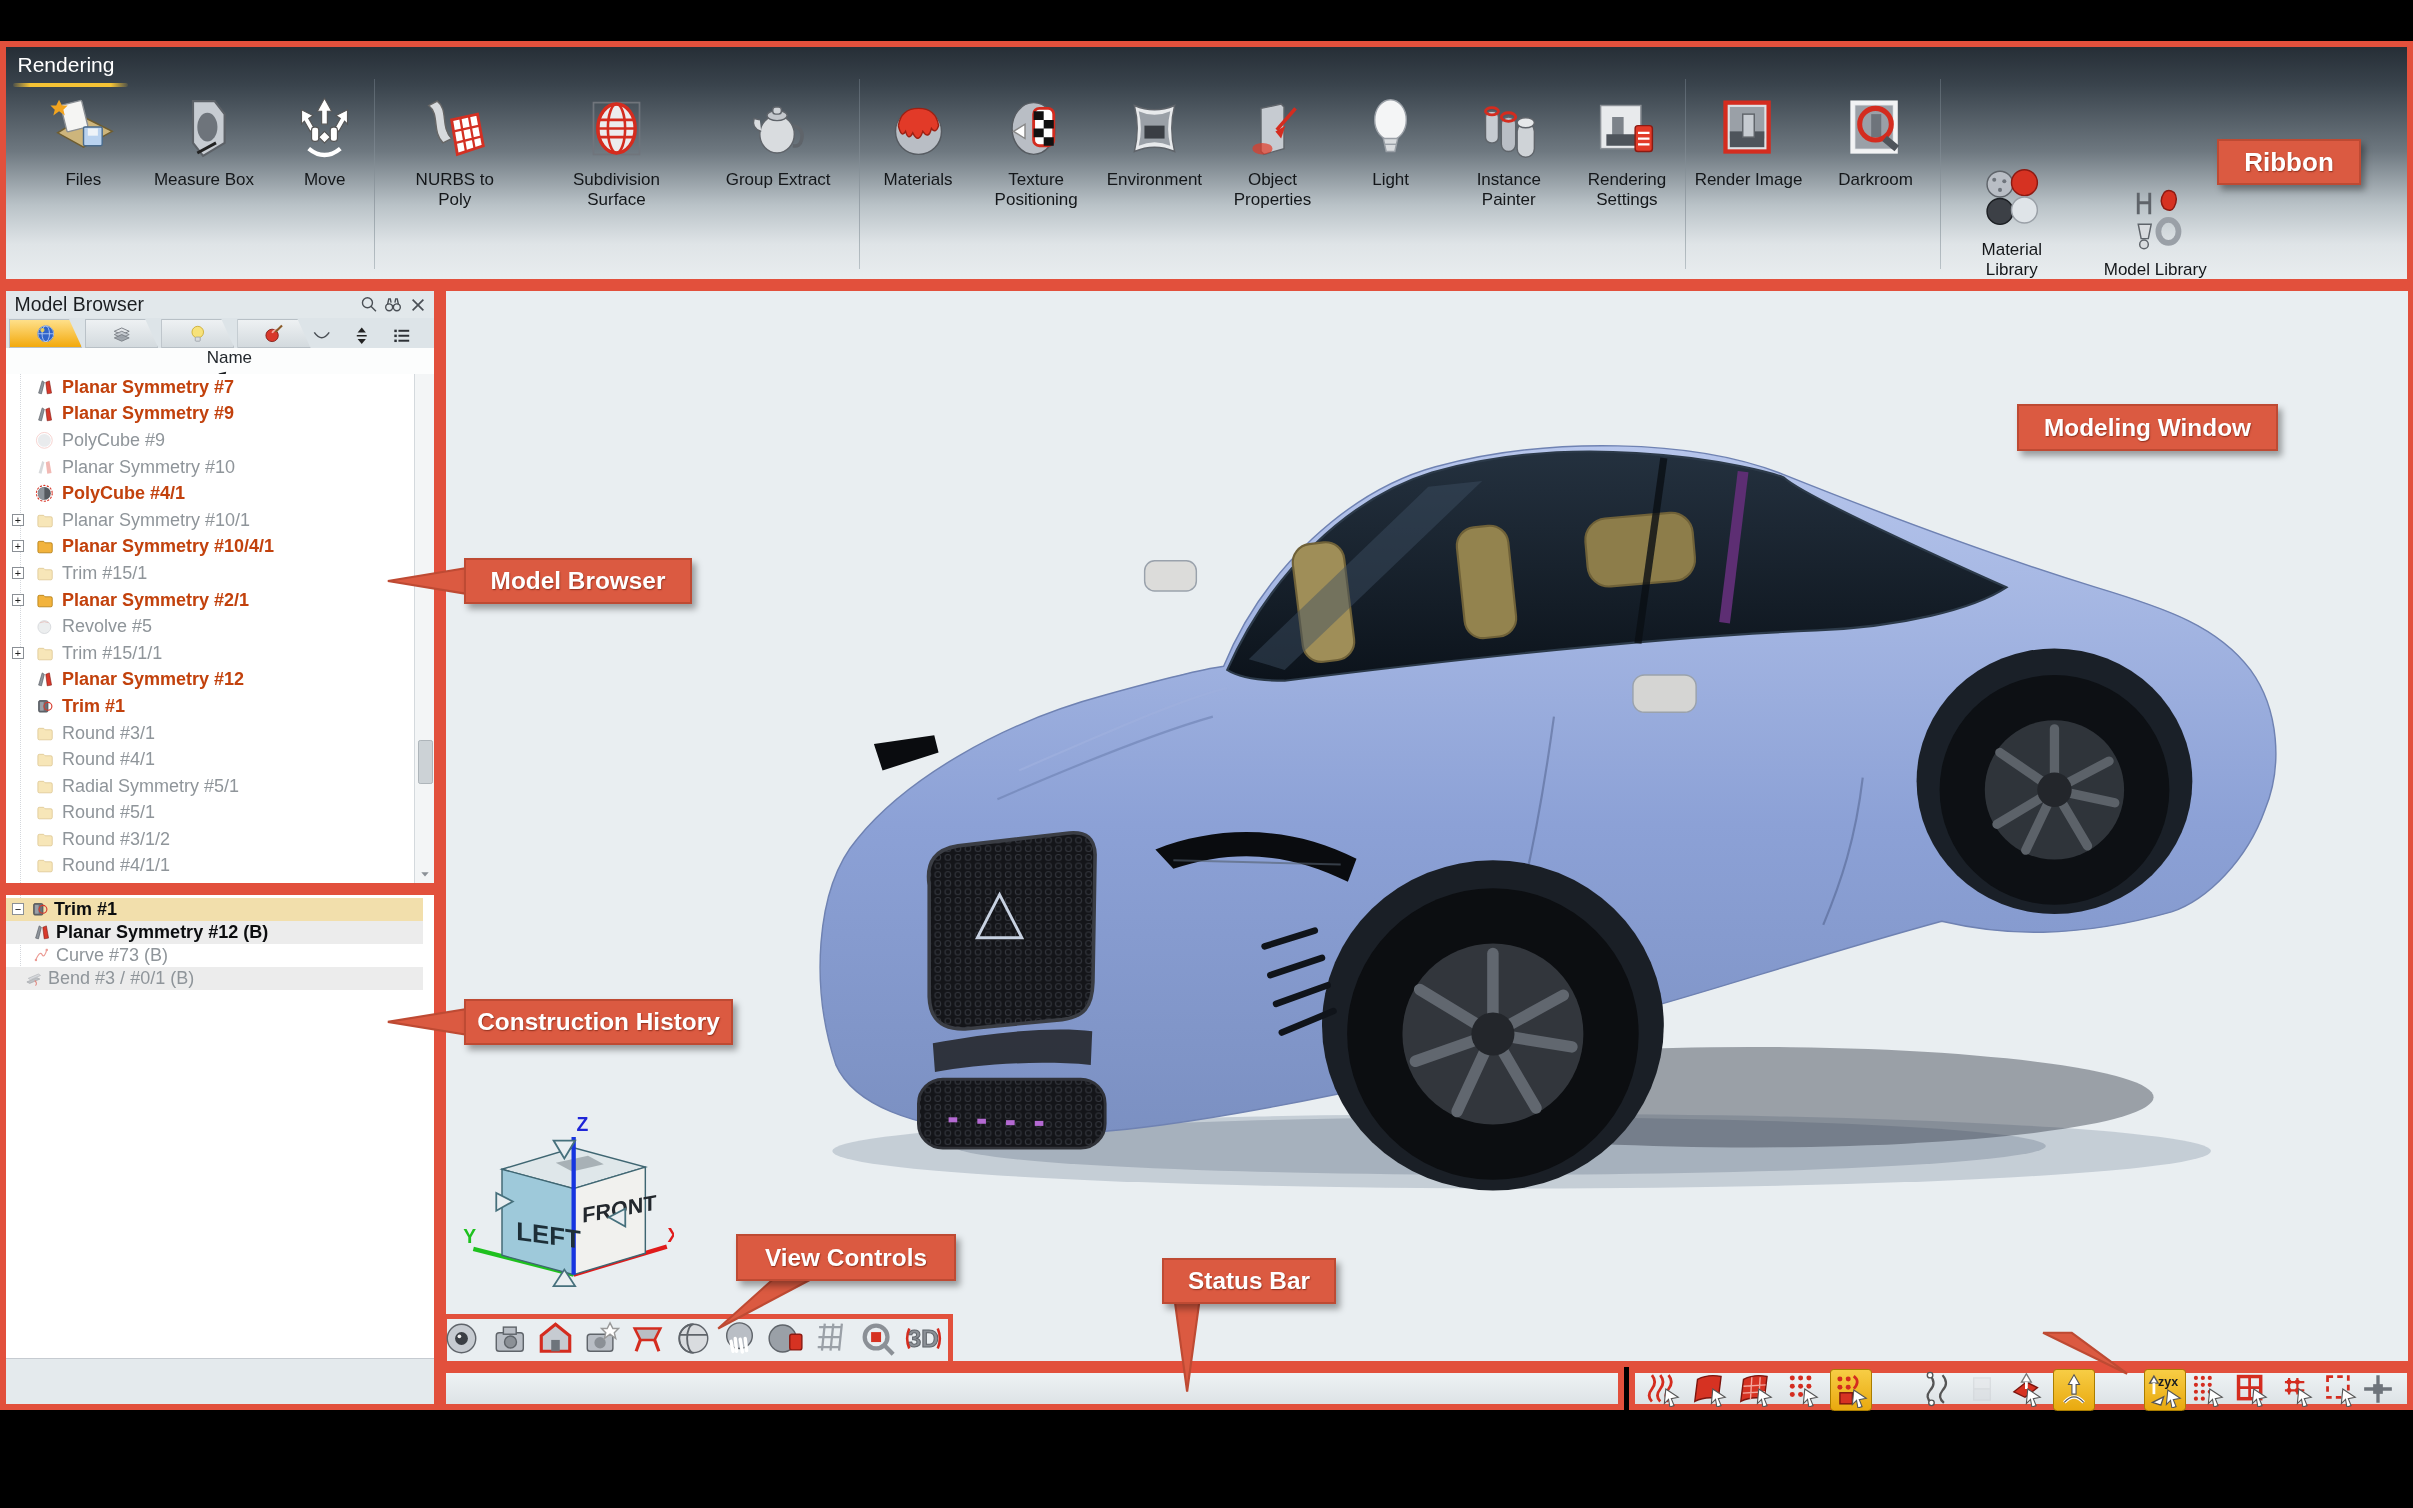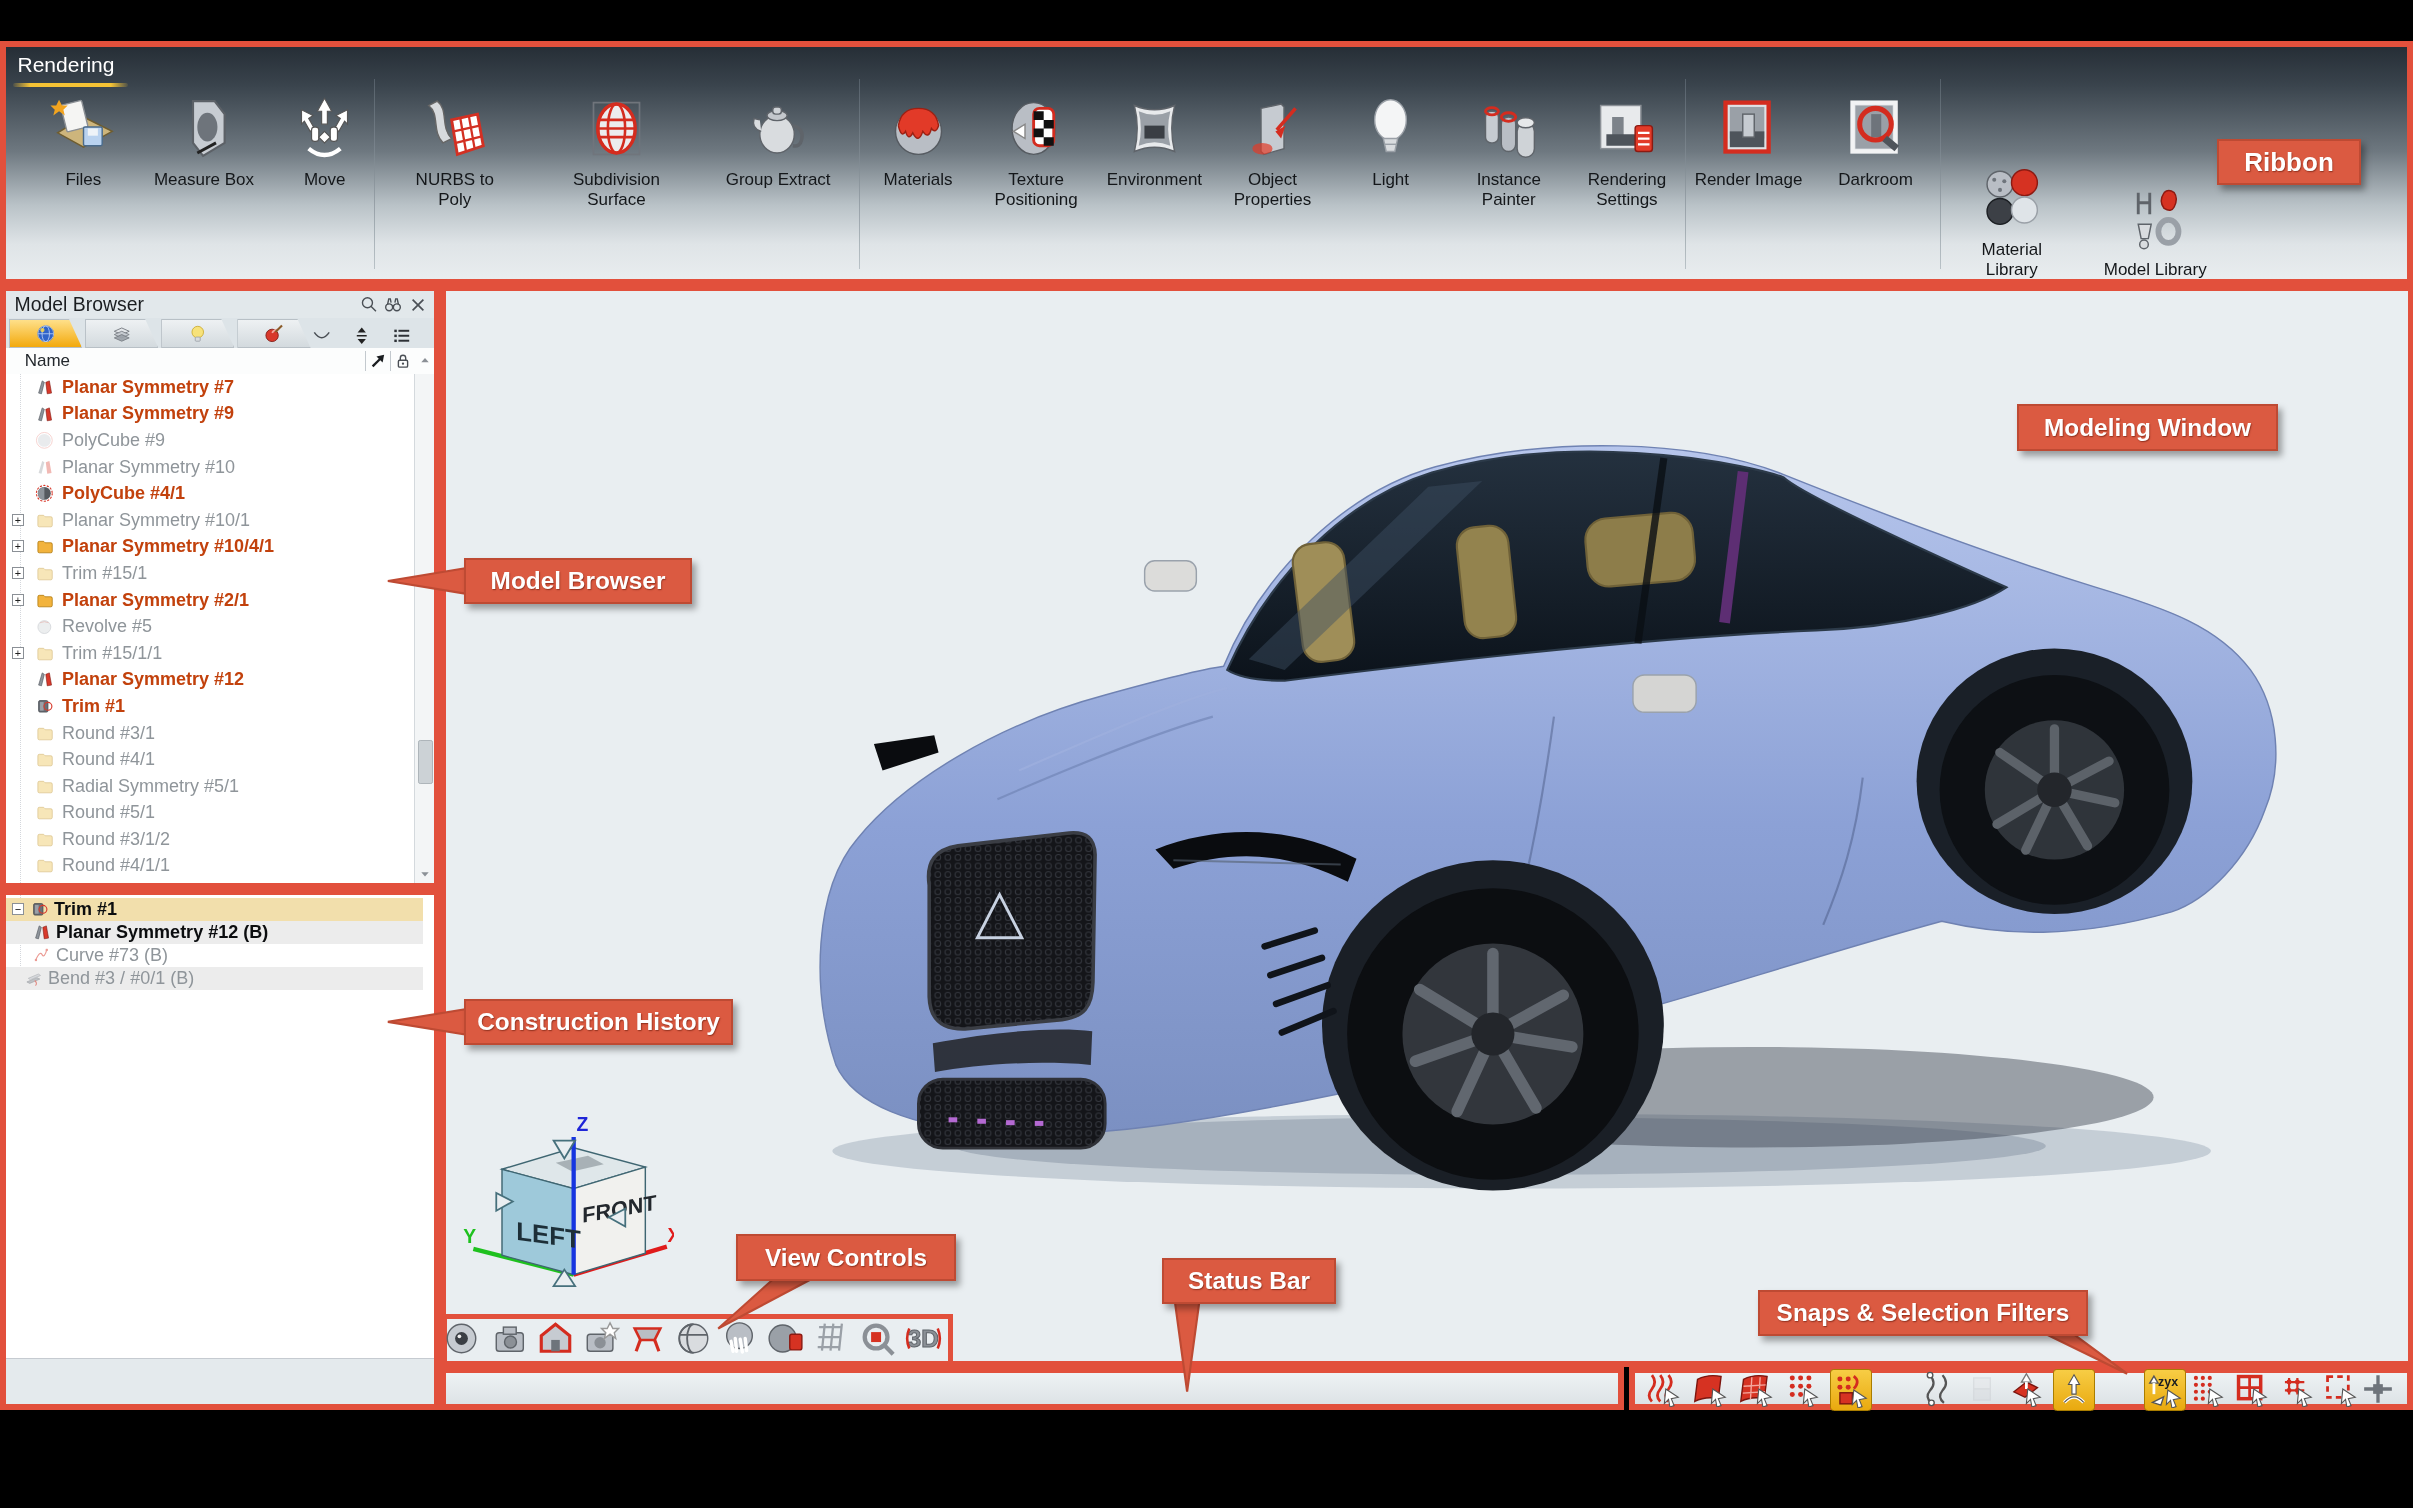--- a/index.html
+++ b/index.html
@@ -29,21 +29,21 @@
   #ch-panel{top:889px;height:521px;}
   #mb-header{position:absolute;left:0;right:0;top:0;height:27px;background:#e2e8eb;display:flex;align-items:center;}
   #mb-title{font-size:19.4px;color:#1a1d20;margin-left:8.6px;flex:1;}
   .hicon{width:24.4px;height:23px;display:flex;align-items:center;justify-content:center;cursor:pointer;}
   #mb-tabs{position:absolute;left:0;right:0;top:27px;height:30px;background:#dde4e8;border-bottom:0.7px solid #b8c0c6;display:flex;align-items:flex-end;}
   .mbtab{width:79px;height:29px;margin-left:2.9px;display:flex;align-items:center;justify-content:center;cursor:pointer;
      clip-path:polygon(0 0,82% 0,100% 100%,0 100%);background:linear-gradient(#eef1f3,#d3dade);border:0.7px solid #b8c0c6;box-sizing:border-box;}
   .mbtab.active{background:linear-gradient(#ffe08a,#f2a90c);}
   #mb-tabtools{margin-left:auto;display:flex;align-items:center;margin-right:21.5px;gap:18.7px;}
   #mb-namehdr{position:absolute;left:0;right:0;top:57px;height:26px;background:#fcfdfd;border-bottom:0.7px solid #c3c9ce;
-     font-size:17px;color:#23282d;display:flex;align-items:center;}
+     font-size:17px;color:#23282d;display:flex;align-items:center;flex-direction:column;}
   #mb-namehdr .sep{width:0.7px;height:20px;background:#c3c9ce;}
   #mb-tree{position:absolute;left:0;right:18.7px;top:83px;bottom:0;background:#fff;overflow:hidden;}
   .guide{position:absolute;left:13.6px;top:0;bottom:0;border-left:1.4px dotted #b9bec5;opacity:.6;}
   .trow{position:absolute;left:0;right:0;height:26.6px;display:flex;align-items:center;cursor:pointer;}
   .trow .expander{width:12.2px;height:12.2px;margin-left:5.7px;background:#fff;border:0.7px solid #8b9096;
      font-size:10.8px;line-height:10.8px;text-align:center;color:#222;box-sizing:border-box;}
   .trow .ticon{position:absolute;left:29px;width:18.7px;height:18.7px;}
   .trow .tlabel{position:absolute;left:56px;font-size:18px;}
   .trow.active .tlabel{color:#c2410c;font-weight:bold;}
   .trow.inactive .tlabel{color:#8f959a;}
@@ -889,15 +889,14 @@
       <polygon points="2845,1856 2885,1856 2962,1913"></polygon>
     </g>
   </svg>
 
   <div class="annot" style="left:2217px;top:139px;width:144px;height:46px;font-size:26px;">Ribbon</div>
   <div class="annot" style="left:2017px;top:404px;width:261px;height:47px;">Modeling Window</div>
   <div class="annot" style="left:464px;top:558px;width:228px;height:46px;">Model Browser</div>
   <div class="annot" style="left:464px;top:999px;width:269px;height:46px;">Construction History</div>
   <div class="annot" style="left:736px;top:1234px;width:220px;height:47px;">View Controls</div>
   <div class="annot" style="left:1162px;top:1258px;width:174px;height:46px;">Status Bar</div>
-  <div class="annot" style="left:1758px;top:1290px;width:330px;height:46px;">Snaps &amp; Selection Filters</div>
 </div>
 
 
 </body></html>

